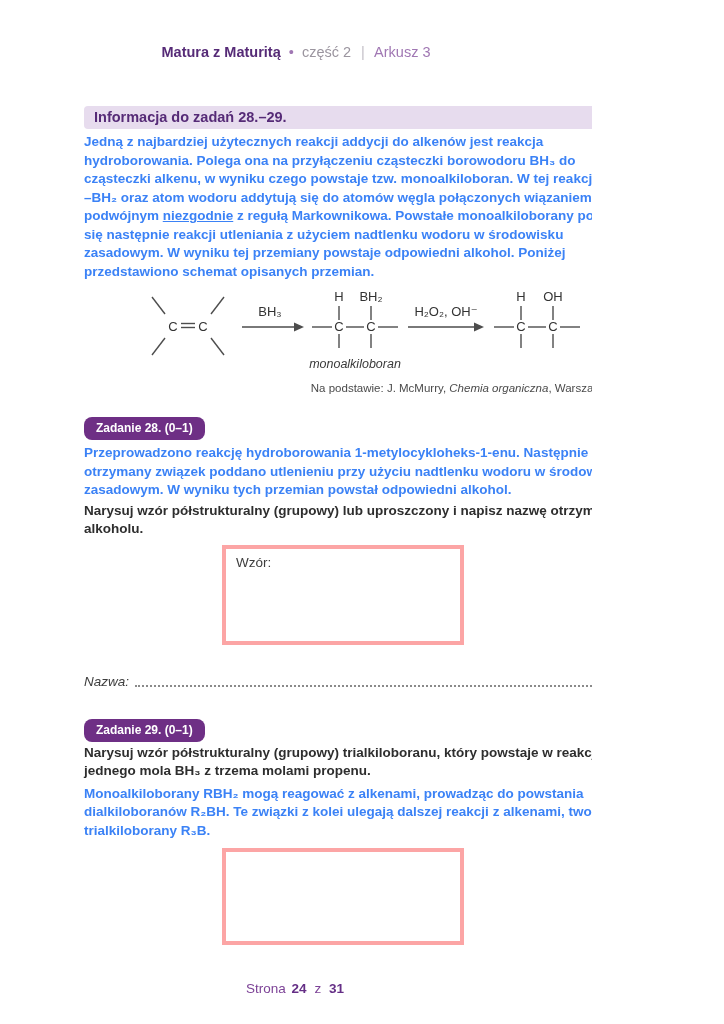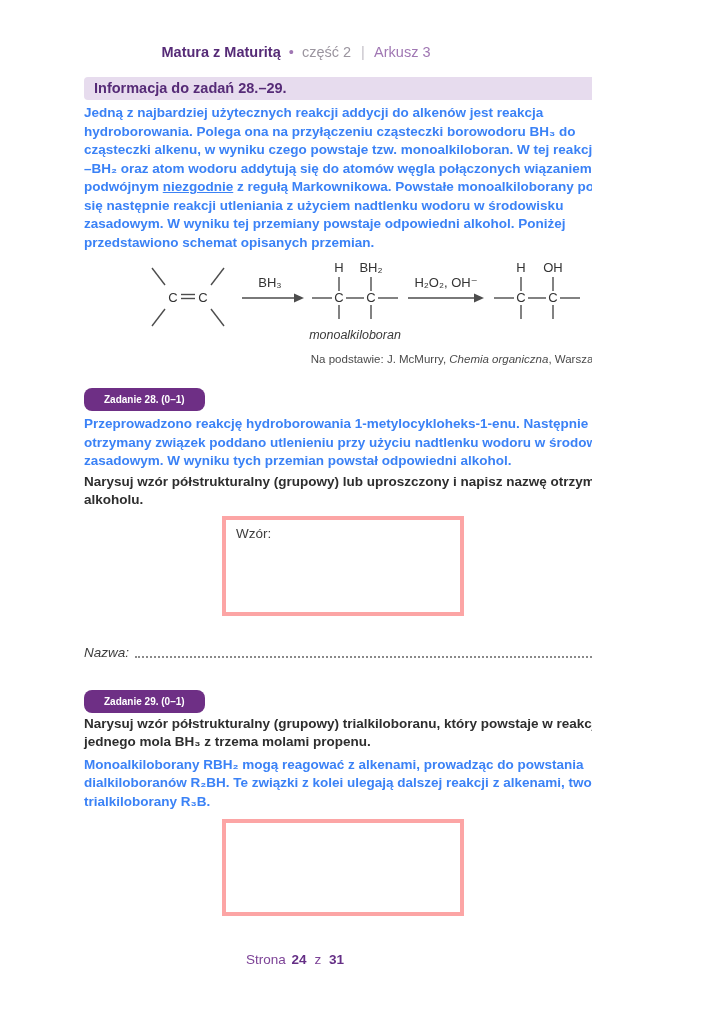--- a/index.html
+++ b/index.html
@@ -17,21 +17,21 @@
     font-size:14.5px;
     line-height:17px;
   }
   .header .brand{font-weight:bold;color:#562b77;}
   .header .dot{color:#a077b3;margin:0 4px;}
   .header .part{color:#9b959f;}
   .header .bar{color:#c3bfc7;margin:0 6px;}
   .header .sheet{color:#a077b3;}
   .content{margin-left:84px;width:556px;}
   .banner{
-    margin-top:16px;
+    margin-top:45px;
     background:#e7dcee;
     border-radius:4px;
     padding:3px 10px 4px 10px;
     font-size:14.5px;
     font-weight:bold;
     color:#562b77;
     box-sizing:border-box;
   }
   p.body-text{
     margin:4px 0 0 0;
@@ -54,23 +54,23 @@
     line-height:14px;
     color:#4a4a4a;
   }
   .citation .italic{font-style:italic;}
   .badge{
     margin-top:22px;
     width:fit-content;
     background:#6e2f85;
     color:#ffffff;
     font-weight:bold;
-    font-size:10px;
+    font-size:12px;
     line-height:15px;
-    padding:4px 20px;
+    padding:4px 12px;
     border-radius:8px;
   }
   .badge.badge29{margin-top:30px;}
   .answer-box{
     margin:6px 0 0 138px;
     width:242px;height:100px;
     border:4px solid #fca5a5;
     box-sizing:border-box;
     padding:6px 10px;
     font-size:13.5px;

